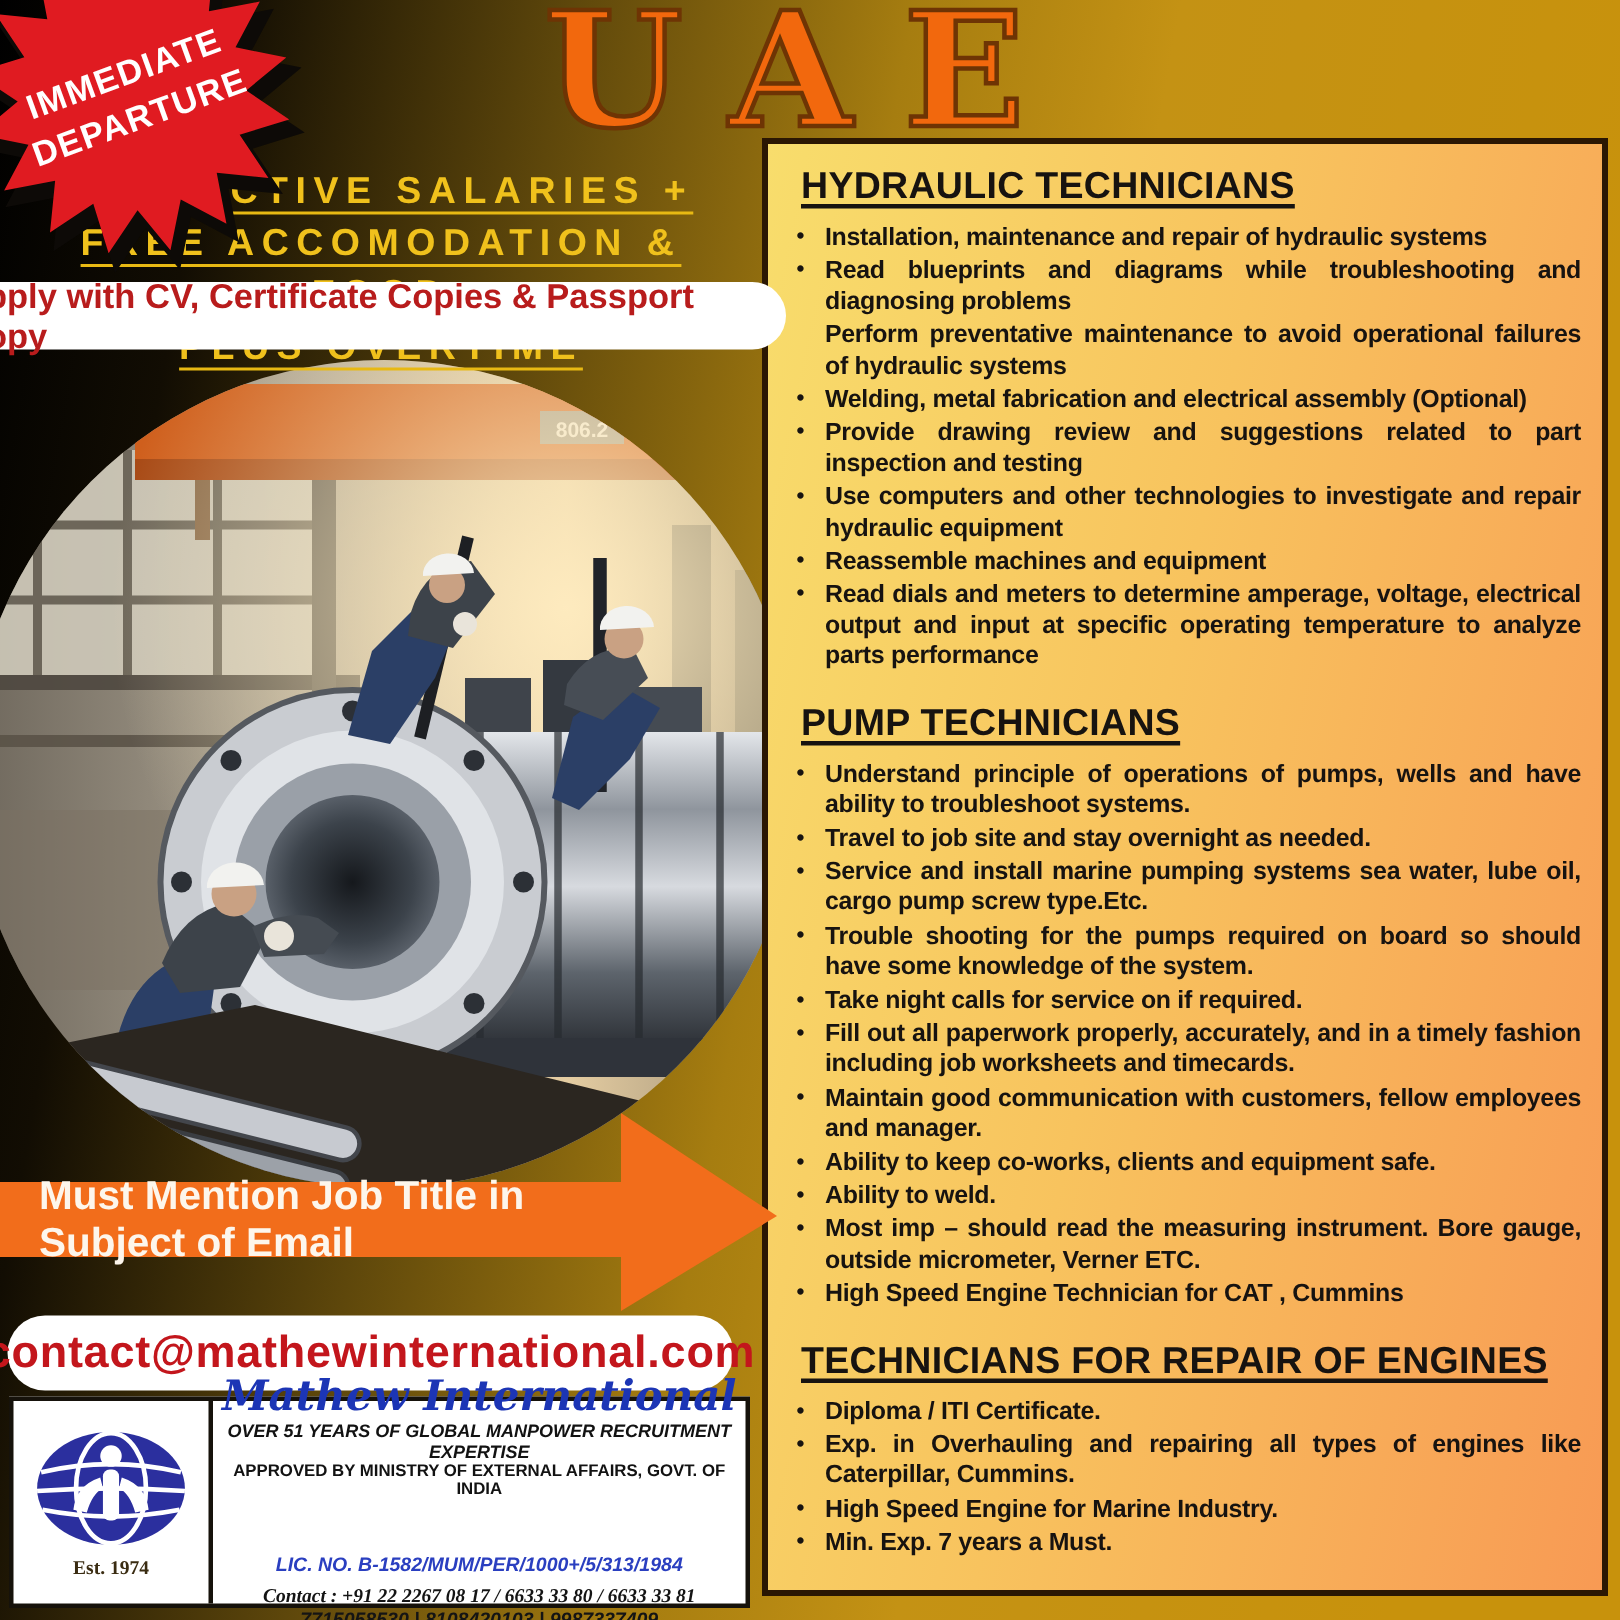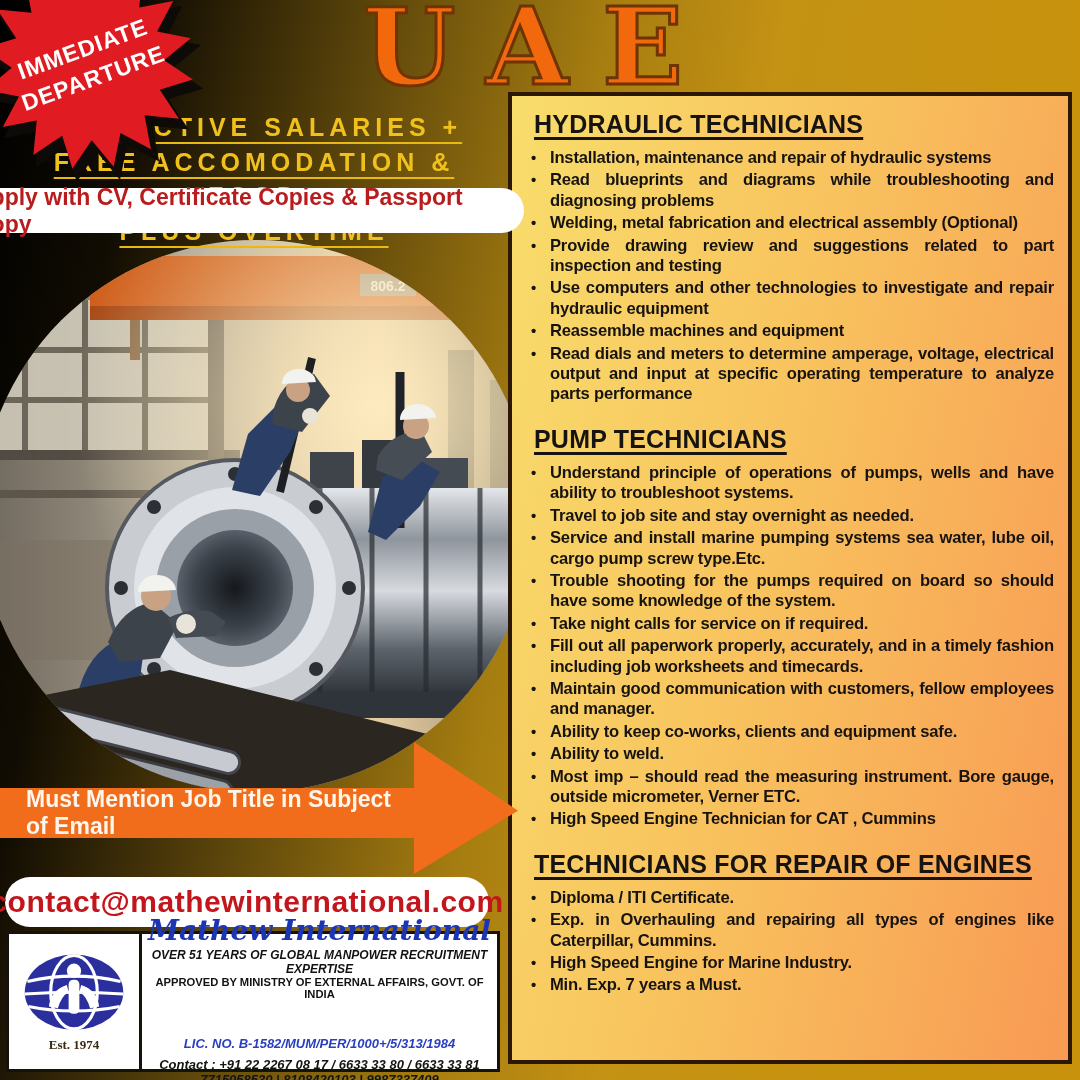--- a/index.html
+++ b/index.html
@@ -30,21 +30,21 @@
   .apply-note{position:absolute;left:-26px;top:188px;width:550px;height:45px;background:#ffffff;border-radius:24px;
     display:flex;align-items:center;justify-content:center;z-index:15;
     color:#b81c1c;font-weight:bold;font-size:23px;}
 
   
   .photo-circle{position:absolute;left:-20px;top:240px;width:552px;height:552px;border-radius:50%;overflow:hidden;z-index:4;}
 
   
   .banner{position:absolute;left:0;top:788px;width:418px;height:50px;background:#f26d1b;z-index:25;
     display:flex;align-items:center;padding-left:26px;box-sizing:border-box;
-    color:#fdf6ec;font-weight:bold;font-size:23px;}
+    color:#fdf6ec;font-weight:bold;font-size:27px;}
   .banner-arrow{position:absolute;left:414px;top:742px;width:104px;height:132px;background:#f26d1b;z-index:25;
     clip-path:polygon(0 0,100% 52%,0 100%);}
 
   
   .apply-btn{position:absolute;left:152px;top:840px;width:184px;height:38px;background:#ffd21c;border:none;border-radius:20px;
     display:flex;align-items:center;justify-content:center;z-index:26;cursor:pointer;
     color:#15110a;font-weight:bold;font-size:23px;letter-spacing:1.5px;font-family:"Liberation Sans",sans-serif;}
 
   
   .email-pill{position:absolute;left:5px;top:877px;width:484px;height:50px;background:#ffffff;border-radius:27px;z-index:26;
@@ -55,21 +55,21 @@
   .footer{position:absolute;left:6px;top:931px;width:494px;height:141px;background:#ffffff;border:3px solid #16120b;
     box-sizing:border-box;display:flex;z-index:26;}
   .footer-logo-cell{width:130px;border-right:3px solid #16120b;display:flex;flex-direction:column;align-items:center;justify-content:center;gap:0;}
   .est{font-family:"Liberation Serif",serif;font-weight:bold;font-size:13px;color:#3a2c12;}
   .footer-info{flex:1;display:flex;flex-direction:column;align-items:center;justify-content:center;text-align:center;padding:2px 6px;box-sizing:border-box;}
   .company{font-family:"DejaVu Serif","Liberation Serif",serif;font-style:italic;font-weight:bold;font-size:28px;color:#1c35b5;line-height:1.05;}
   .tag1{font-weight:bold;font-style:italic;font-size:12px;color:#121212;margin-top:2px;}
   .tag2{font-weight:bold;font-size:11.2px;color:#121212;}
   .lic{font-weight:bold;font-style:italic;font-size:13px;color:#2a3fc0;margin-top:36px;}
   .addr{font-weight:bold;font-style:italic;font-size:12.3px;color:#141414;line-height:1.25;}
-  .contact1{font-weight:bold;font-style:italic;font-size:13px;color:#141414;margin-top:6px;}
+  .contact1{font-weight:bold;font-style:italic;font-size:13px;color:#141414;margin-top:6px;font-family:Liberation Serif, serif;}
   .contact2{font-weight:bold;font-style:italic;font-size:13px;color:#141414;}
 
   
   .panel{position:absolute;left:508px;top:92px;width:564px;height:972px;box-sizing:border-box;z-index:10;
     border:4px solid #2b1703;background:linear-gradient(102deg,#f8dd6c 0%,#f8c35e 45%,#f89a54 100%);
     padding:10px 14px 6px 16px;}
   .job-sec{margin-bottom:20px;}
   .sec-title{margin:4px 0 9px 6px;color:#171310;font-weight:bold;font-size:25px;letter-spacing:0.2px;
     text-decoration:underline;text-decoration-thickness:3px;text-underline-offset:4px;}
   .brow{display:flex;gap:9px;margin-bottom:2px;}
@@ -261,20 +261,24 @@
           <h2 class="sec-title">HYDRAULIC TECHNICIANS</h2>
           <div class="brow">
             <span class="dot">•</span>
             <span class="btxt">Installation, maintenance and repair of hydraulic systems</span>
           </div>
           <div class="brow">
             <span class="dot">•</span>
             <span class="btxt">Read blueprints and diagrams while troubleshooting and diagnosing problems</span>
           </div>
           <div class="brow">
+            <span class="dot"></span>
+            <span class="btxt">Perform preventative maintenance to avoid operational failures of hydraulic systems</span>
+          </div>
+          <div class="brow">
             <span class="dot">•</span>
             <span class="btxt">Welding, metal fabrication and electrical assembly (Optional)</span>
           </div>
           <div class="brow">
             <span class="dot">•</span>
             <span class="btxt">Provide drawing review and suggestions related to part inspection and testing</span>
           </div>
           <div class="brow">
             <span class="dot">•</span>
             <span class="btxt">Use computers and other technologies to investigate and repair hydraulic equipment</span>

